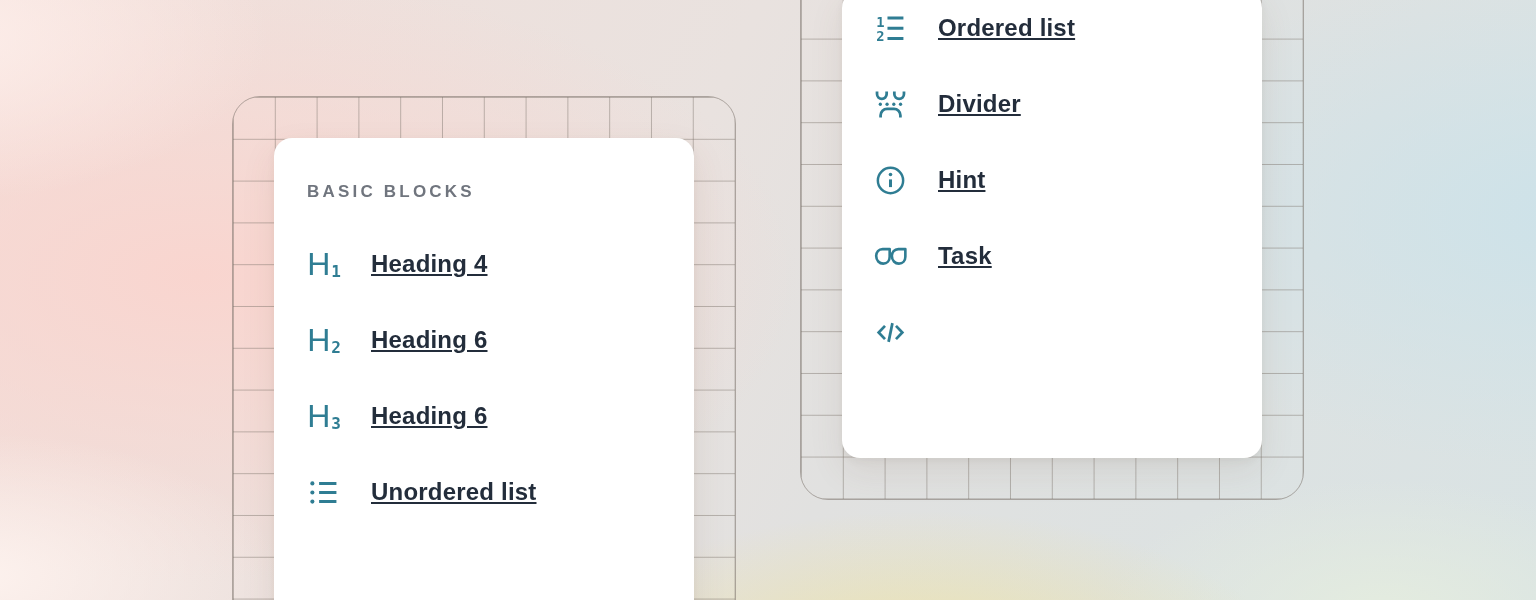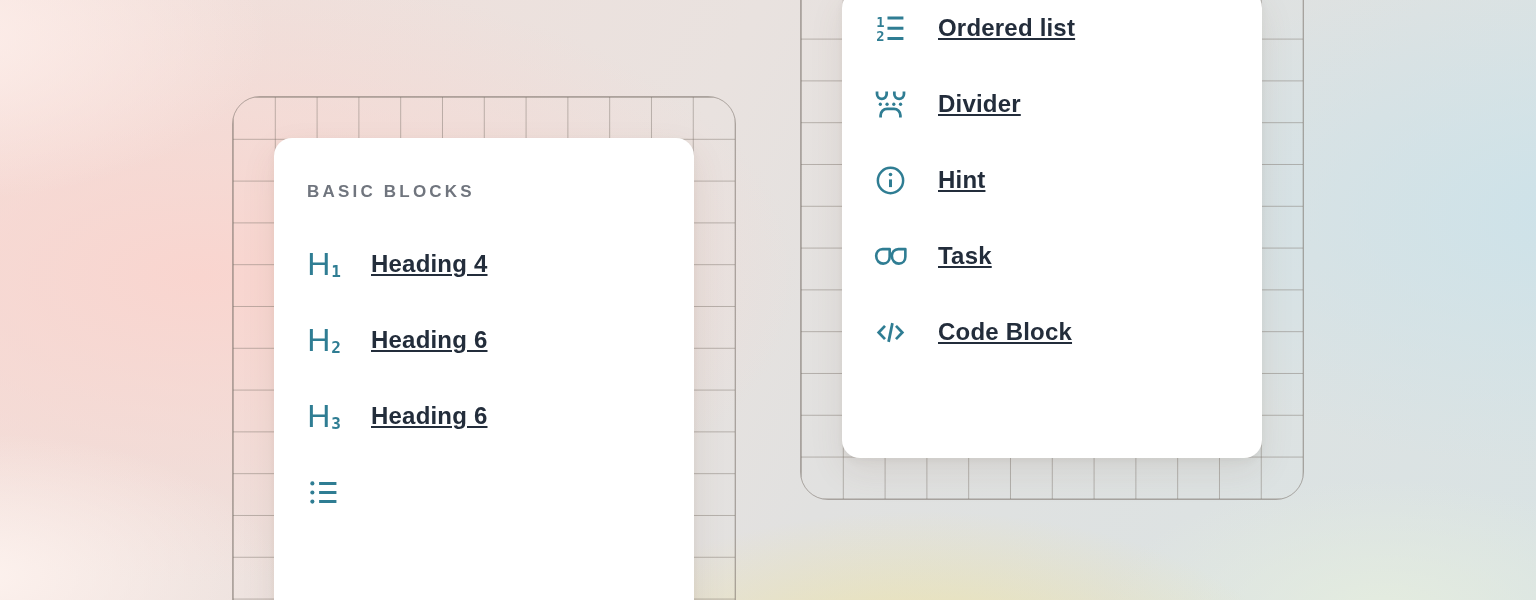--- a/index.html
+++ b/index.html
@@ -96,20 +96,21 @@
 
     <div class="menu-row">
       <span class="icon">
         <svg viewBox="0 0 24 24" fill="none" stroke="currentColor" stroke-width="2.2">
           <path d="M8.8 5.4H21.4M8.8 12H21.4M8.8 18.6H21.4"></path>
           <circle cx="3.9" cy="5.4" r="1.5" fill="currentColor" stroke="none"></circle>
           <circle cx="3.9" cy="12" r="1.5" fill="currentColor" stroke="none"></circle>
           <circle cx="3.9" cy="18.6" r="1.5" fill="currentColor" stroke="none"></circle>
         </svg>
       </span>
+      <span class="menu-label">Unordered list</span>
     </div>
   </div>
 
   <div class="card right-card">
 
     <div class="menu-row">
       <span class="icon">
         <svg viewBox="0 0 24 24" fill="none" stroke="currentColor" stroke-width="2.2">
           <path d="M9.8 4.4H21.4M9.8 11.8H21.4M9.8 19.2H21.4"></path>
           <text x="4.7" y="11" text-anchor="middle" font-family="DejaVu Sans Mono, monospace" font-size="10" font-weight="bold" fill="currentColor" stroke="none">1</text>
@@ -157,16 +158,15 @@
     </div>
 
     <div class="menu-row">
       <span class="icon">
         <svg viewBox="0 0 24 24" fill="none" stroke="currentColor" stroke-width="2">
           <path d="M8 7.2L3.4 12L8 16.8"></path>
           <path d="M16 7.2L20.6 12L16 16.8"></path>
           <path d="M13.4 5.2L10.6 18.8"></path>
         </svg>
       </span>
-      <span class="menu-label">Code Block</span>
     </div>
   </div>
 </div>
 
 </body></html>

